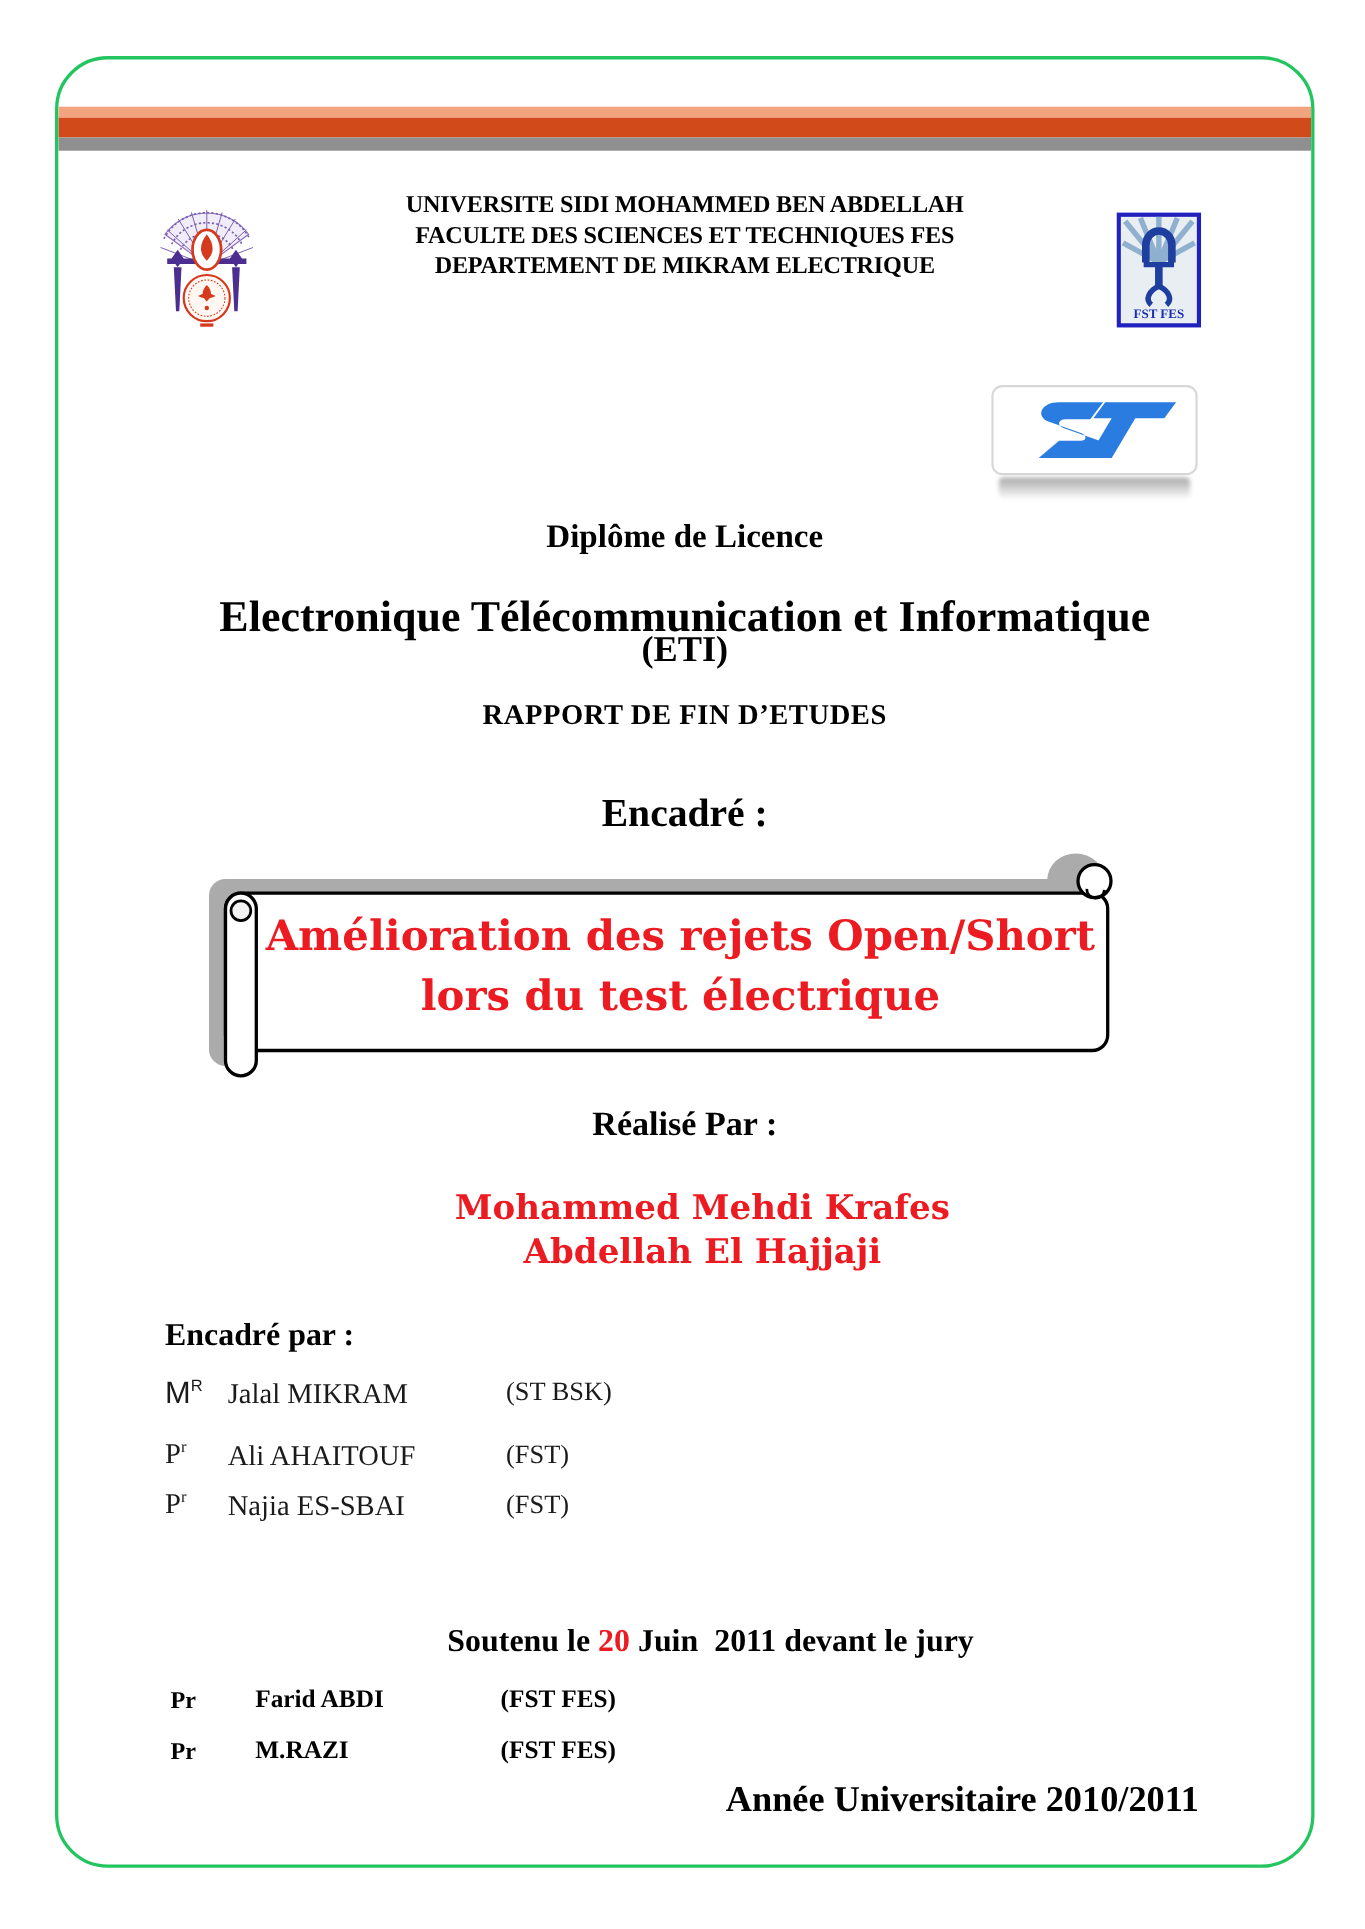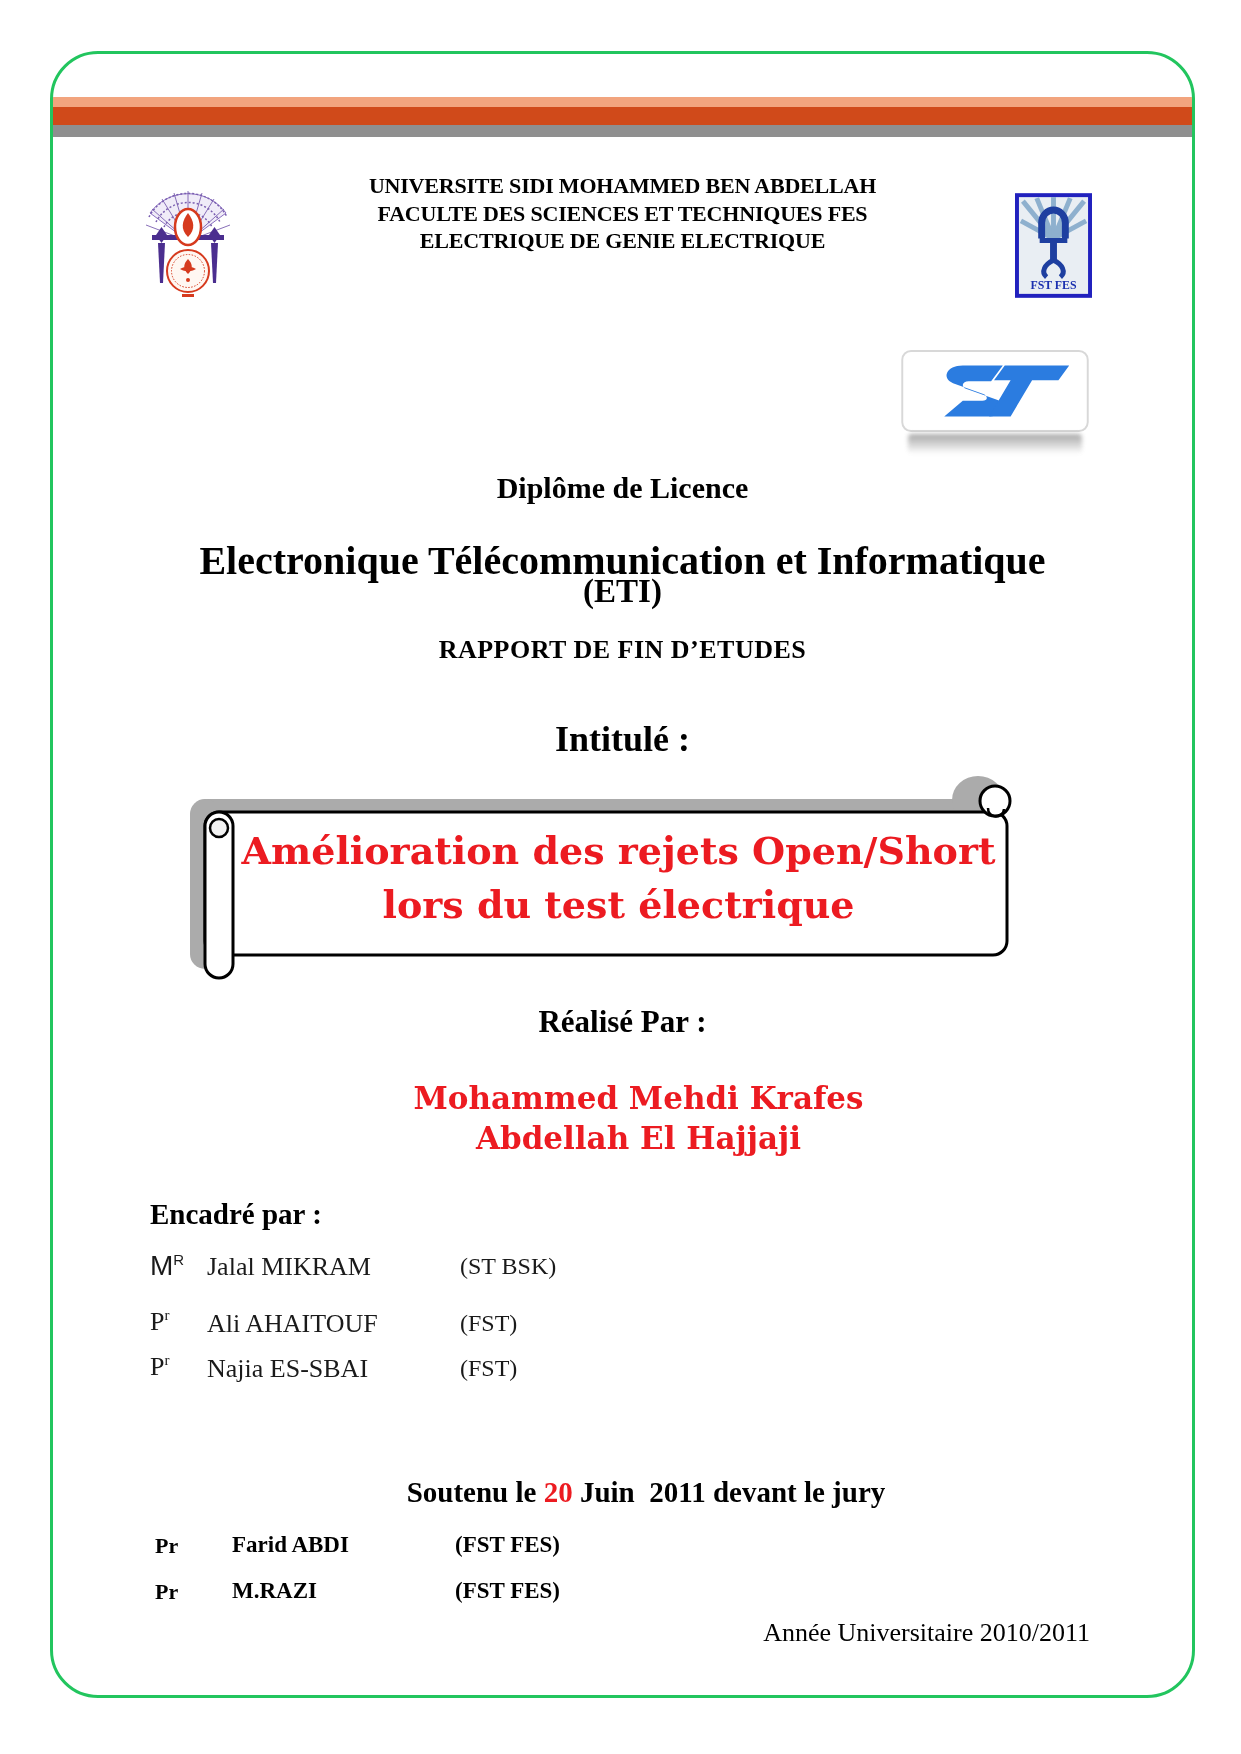--- a/index.html
+++ b/index.html
@@ -49,21 +49,21 @@
   
   .soutenu{position:absolute;left:0;right:0;top:1422px;text-align:center;
       font-weight:bold;font-size:29px;padding-left:47px;}
   .soutenu span{white-space:pre;}
   .soutenu .red{color:#EC1B21;}
   .jury-row{position:absolute;left:102px;width:620px;height:34px;font-weight:bold;font-size:23px;}
   .jury-row .ttl{position:absolute;left:0;top:1px;font-size:22px;}
   .jury-row .nm{position:absolute;left:77px;top:0;}
   .jury-row .aff{position:absolute;left:300px;top:0;}
   .jrow1{top:1478px;} .jrow2{top:1524px;}
-  .footer{position:absolute;right:102px;top:1564px;font-weight:normal;font-size:26px;}
+  .footer{position:absolute;right:102px;top:1564px;font-weight:bold;font-size:33px;}
 </style>
 </head>
 <body>
 
 <div class="sheet">
   <div class="frame">
 
     <div class="band">
       <div class="s1"></div>
       <div class="s2"></div>
@@ -98,21 +98,21 @@
       <circle cx="50" cy="88" r="16.5" fill="none" stroke="#D63A1E" stroke-width="1" stroke-dasharray="1.5,1.5"></circle>
       <path d="M50,76 c5,5 5,10 0,15 c-5,-5 -5,-10 0,-15 Z" fill="#D63A1E"></path>
       <path d="M42,86 c5,-3 11,-3 16,0 c-5,3 -11,3 -16,0 Z" fill="#D63A1E"></path>
       <circle cx="50" cy="97" r="2" fill="#D63A1E"></circle>
       <rect x="44" y="111" width="12" height="3" fill="#D63A1E"></rect>
     </svg>
 
     <div class="header-block">
       <div>UNIVERSITE SIDI MOHAMMED BEN ABDELLAH</div>
       <div>FACULTE DES SCIENCES ET TECHNIQUES FES</div>
-      <div>ELECTRIQUE DE GENIE ELECTRIQUE</div>
+      <div>DEPARTEMENT DE MIKRAM ELECTRIQUE</div>
     </div>
 
     <svg class="fst-logo" viewBox="0 0 78 106">
       <rect x="0" y="0" width="78" height="106" fill="#2121BE"></rect>
       <rect x="4" y="4" width="70" height="98" fill="#E9EEF3"></rect>
       <g stroke="#7FA6C8" stroke-width="5" opacity="0.85">
         <line x1="39" y1="46" x2="8" y2="8"></line>
           <line x1="39" y1="46" x2="22" y2="5"></line>
         <line x1="39" y1="46" x2="39" y2="4"></line>
           <line x1="39" y1="46" x2="56" y2="5"></line>
@@ -136,21 +136,21 @@
         <path d="M63,16 L104,16 L92,32 L69,32 C62,32 61,38 67,40 L98,51 C112,56 107,68 90,68 L44,68 L63,52 L83,52 C89,52 89,47 84,45 L53,34 C41,29 46,16 63,16 Z"></path>
         <path d="M106,16 L172,16 L161,31 L134,31 L112,68 L90,68 L112,31 L95,31 Z"></path>
       </g>
     </svg>
     <div class="st-reflection"></div>
 
     <div class="cline diplome">Diplôme de Licence</div>
     <div class="cline branch">Electronique Télécommunication et Informatique</div>
     <div class="cline eti">(ETI)</div>
     <div class="cline rapport">RAPPORT DE FIN D’ETUDES</div>
-    <div class="cline intitule">Intitulé :</div>
+    <div class="cline intitule">Encadré :</div>
 
     <div class="banner">
       <svg class="banner-svg" viewBox="0 0 880 230">
         <rect x="10" y="31" width="812" height="152" rx="18" fill="#ABABAB"></rect>
         <rect x="10" y="31" width="30" height="170" rx="15" fill="#ABABAB"></rect>
         <ellipse cx="798" cy="32" rx="26" ry="24" fill="#ABABAB"></ellipse>
         <rect x="25" y="44" width="802" height="143" rx="14" fill="#FFFFFF" stroke="#000000" stroke-width="3"></rect>
         <circle cx="815" cy="33" r="15" fill="#FFFFFF" stroke="#000000" stroke-width="3"></circle>
         <path d="M808,40 a8,8 0 0 0 16,1" fill="none" stroke="#000000" stroke-width="2.5"></path>
         <rect x="25" y="44" width="28" height="166" rx="14" fill="#FFFFFF" stroke="#000000" stroke-width="3"></rect>

